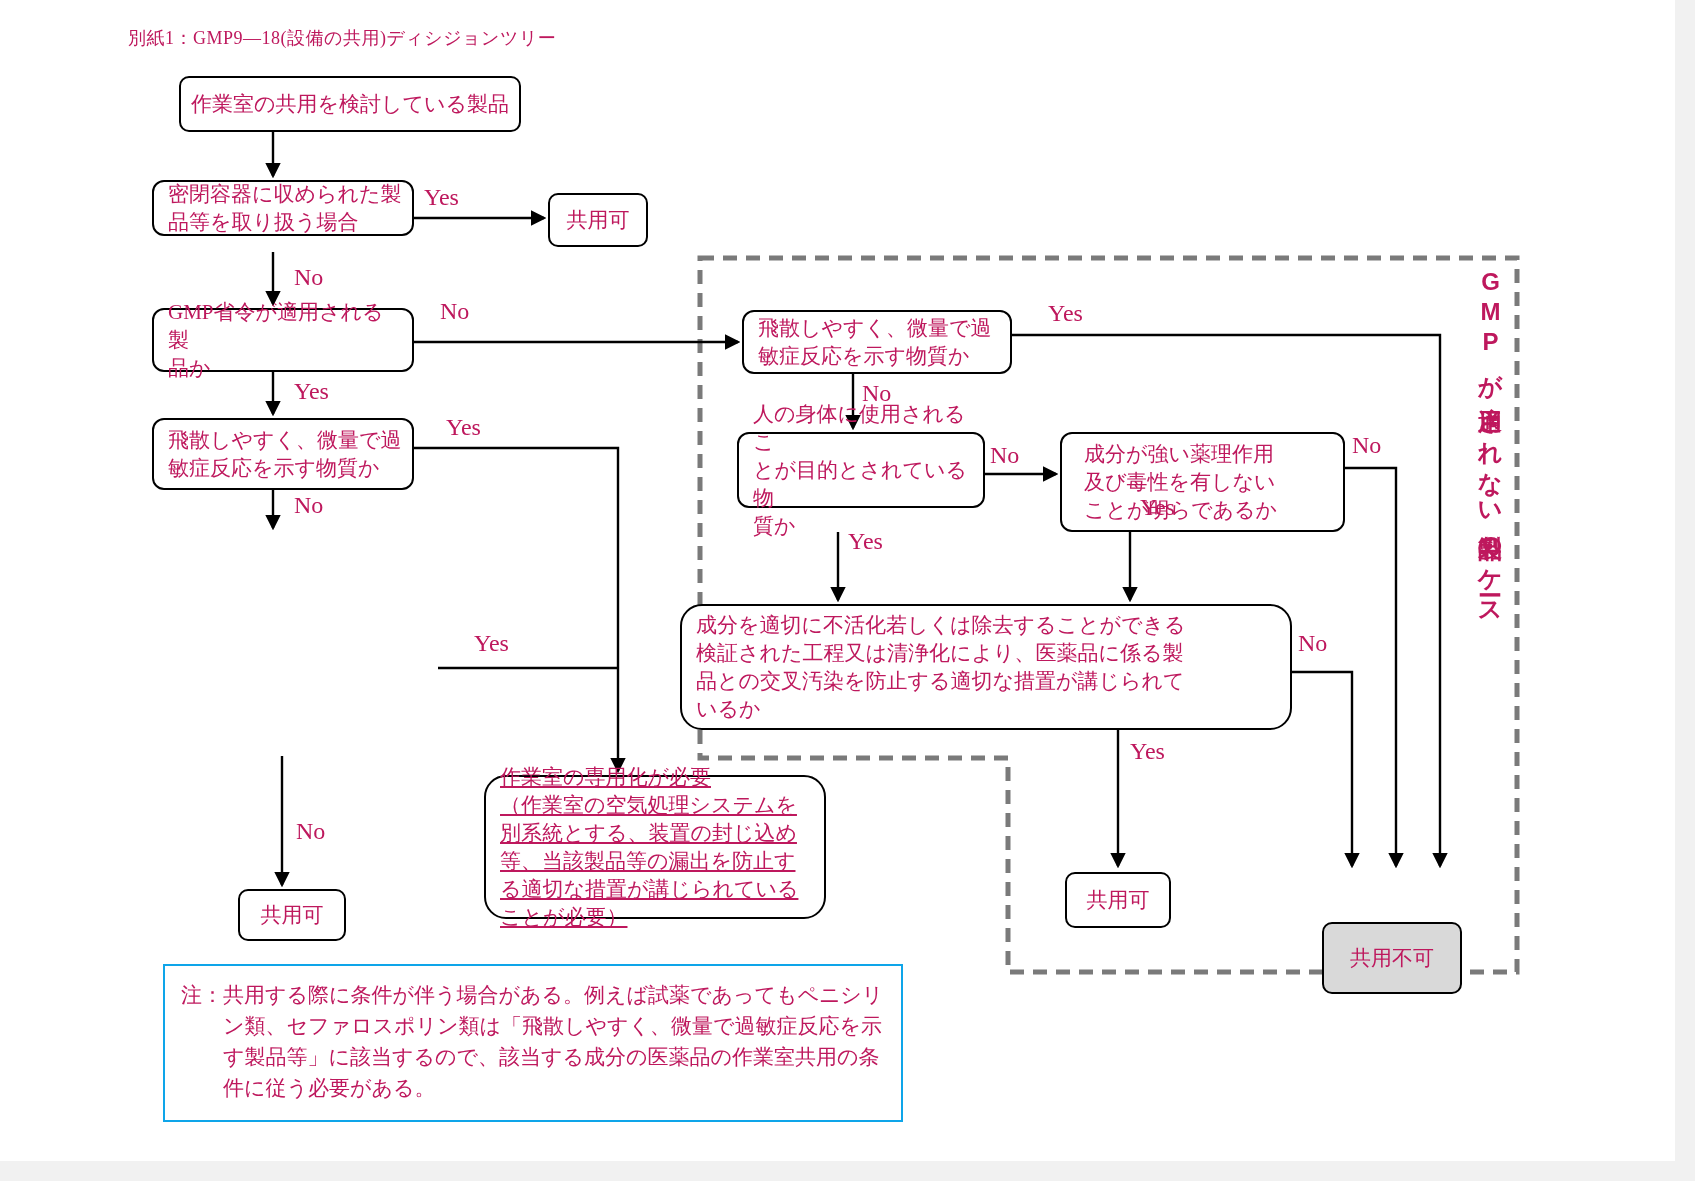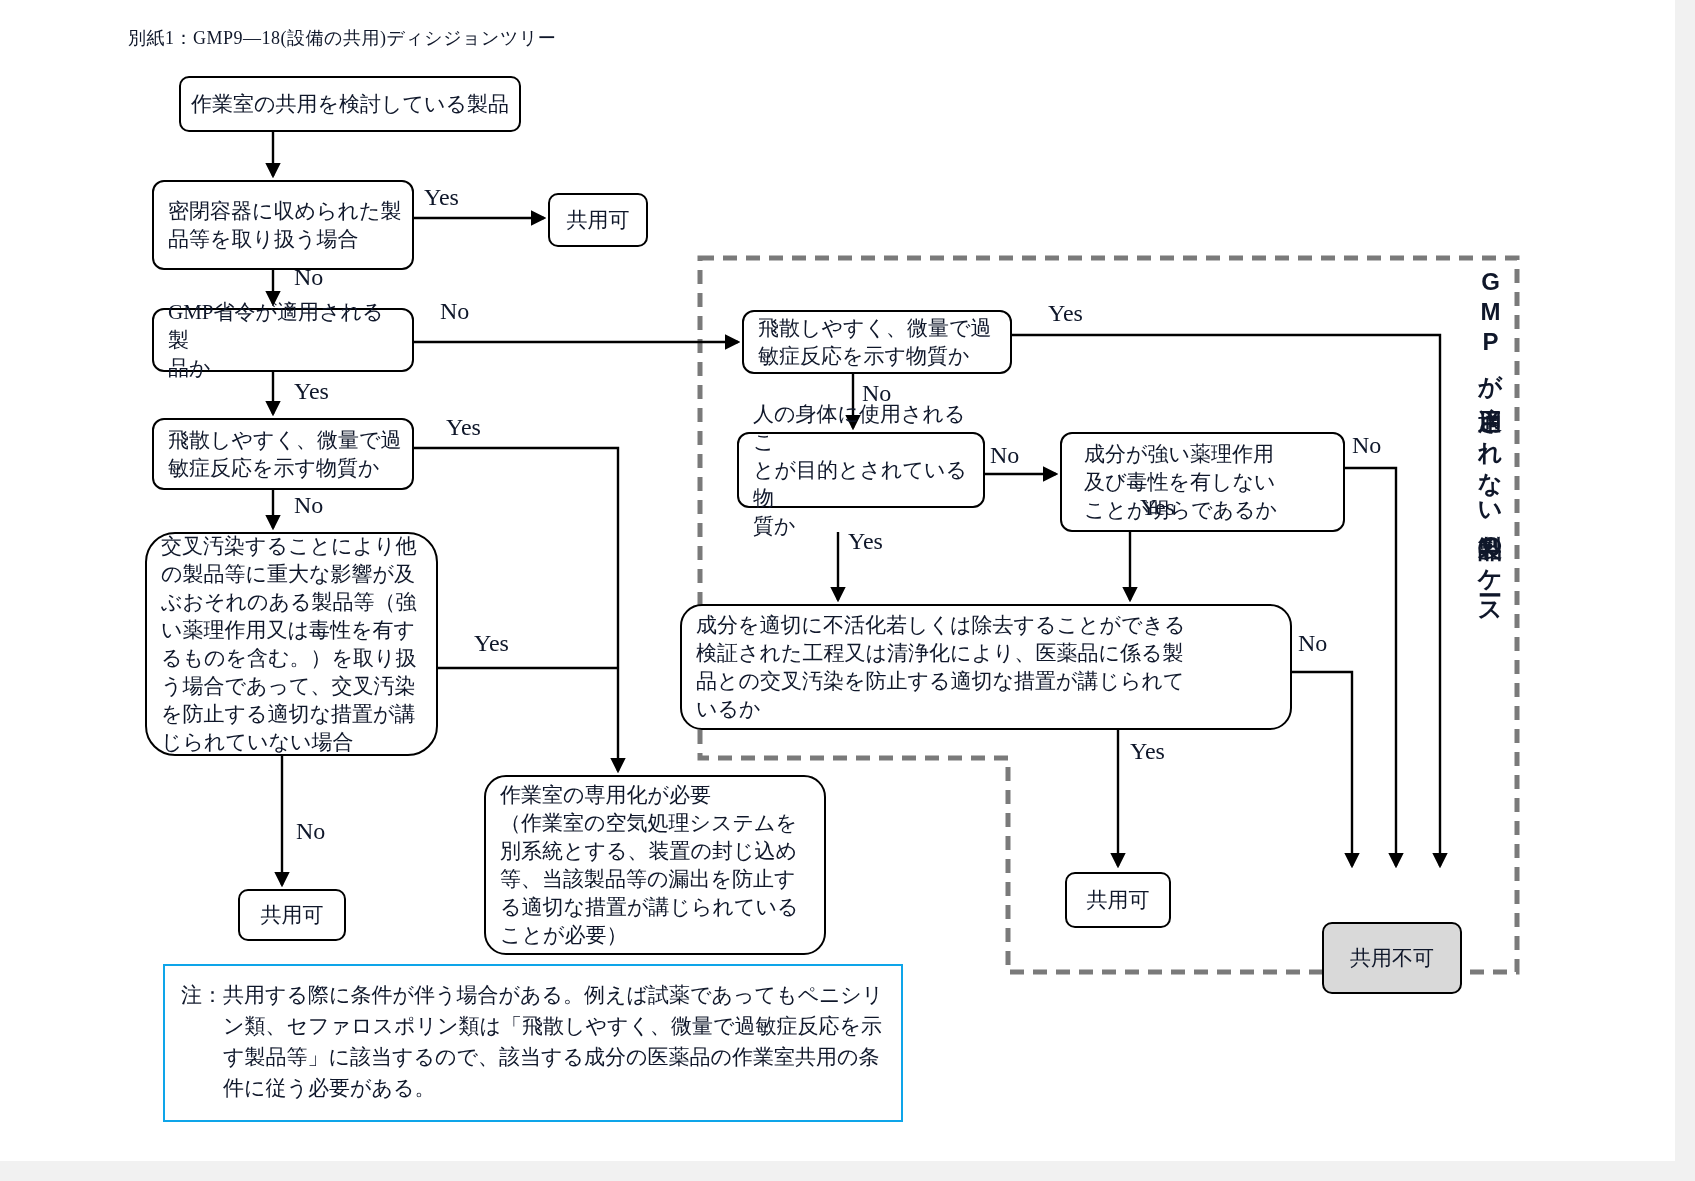--- a/index.html
+++ b/index.html
@@ -1,18 +1,18 @@
 <!DOCTYPE html>
 <html><head>
 <meta charset="utf-8">
 <style>
   html,body{margin:0;padding:0;background:#ffffff;}
   #canvas{
     position:relative;width:1695px;height:1181px;background:#ffffff;overflow:hidden;
-    font-family:"Liberation Serif","DejaVu Serif",serif;color:#0f172a;
+    font-family:"Liberation Serif","DejaVu Serif",serif;color:#be185d;
   }
   .edge-strip{position:absolute;background:#f1f1f1;}
   #strip-right{right:0;top:0;width:20px;height:100%;}
   #strip-bottom{left:0;bottom:0;width:100%;height:20px;}
   #title{position:absolute;left:128px;top:26px;font-size:18px;letter-spacing:.5px;}
   svg.layer{position:absolute;left:0;top:0;}
   .node{
     position:absolute;box-sizing:border-box;background:#fff;border:2.5px solid #000;
     border-radius:12px;display:flex;align-items:center;
     font-size:21px;line-height:28px;white-space:pre-line;padding:4px 10px 4px 14px;
@@ -67,43 +67,35 @@
       <path d="M838,532 V600" marker-end="url(#arr)"></path>
       <path d="M1345,468 H1396 V866" marker-end="url(#arr)"></path>
       <path d="M1130,532 V600" marker-end="url(#arr)"></path>
       <path d="M1118,730 V866" marker-end="url(#arr)"></path>
       <path d="M1292,672 H1352 V866" marker-end="url(#arr)"></path>
     </g>
   </svg>
 
   <div class="node r-sm center" style="left:152px;top:76px;width:342px;height:56px;margin-left:27px;">作業室の共用を検討している製品</div>
 
-  <div class="node" style="left:152px;top:180px;width:262px;height:90px;font-family:Liberation Serif, serif;">密閉容器に収められた製
+  <div class="node" style="left:152px;top:180px;width:262px;height:56px;font-family:Liberation Serif, serif;">密閉容器に収められた製
 品等を取り扱う場合</div>
 
   <div class="node r-sm center" style="left:548px;top:193px;width:100px;height:54px;">共用可</div>
 
   <div class="node" style="left:152px;top:308px;width:262px;height:64px;">GMP省令が適用される製
 品か</div>
 
   <div class="node" style="left:152px;top:418px;width:262px;height:72px;">飛散しやすく、微量で過
 敏症反応を示す物質か</div>
 
-  <div class="node r-lg" style="left:145px;top:532px;width:293px;height:224px;">交叉汚染することにより他
-の製品等に重大な影響が及
-ぶおそれのある製品等（強
-い薬理作用又は毒性を有す
-るものを含む。）を取り扱
-う場合であって、交叉汚染
-を防止する適切な措置が講
-じられていない場合</div>
 
   <div class="node r-sm center" style="left:238px;top:889px;width:108px;height:52px;">共用可</div>
 
-  <div class="node r-md" style="left:484px;top:775px;width:342px;height:180px;">作業室の専用化が必要
+  <div class="node r-md" style="left:484px;top:775px;width:342px;height:144px;text-decoration:underline;">作業室の専用化が必要
 （作業室の空気処理システムを
 別系統とする、装置の封じ込め
 等、当該製品等の漏出を防止す
 る適切な措置が講じられている
 ことが必要）</div>
 
   <div class="node" style="left:742px;top:310px;width:270px;height:64px;">飛散しやすく、微量で過
 敏症反応を示す物質か</div>
 
   <div class="node" style="left:737px;top:432px;width:248px;height:76px;">人の身体に使用されるこ

